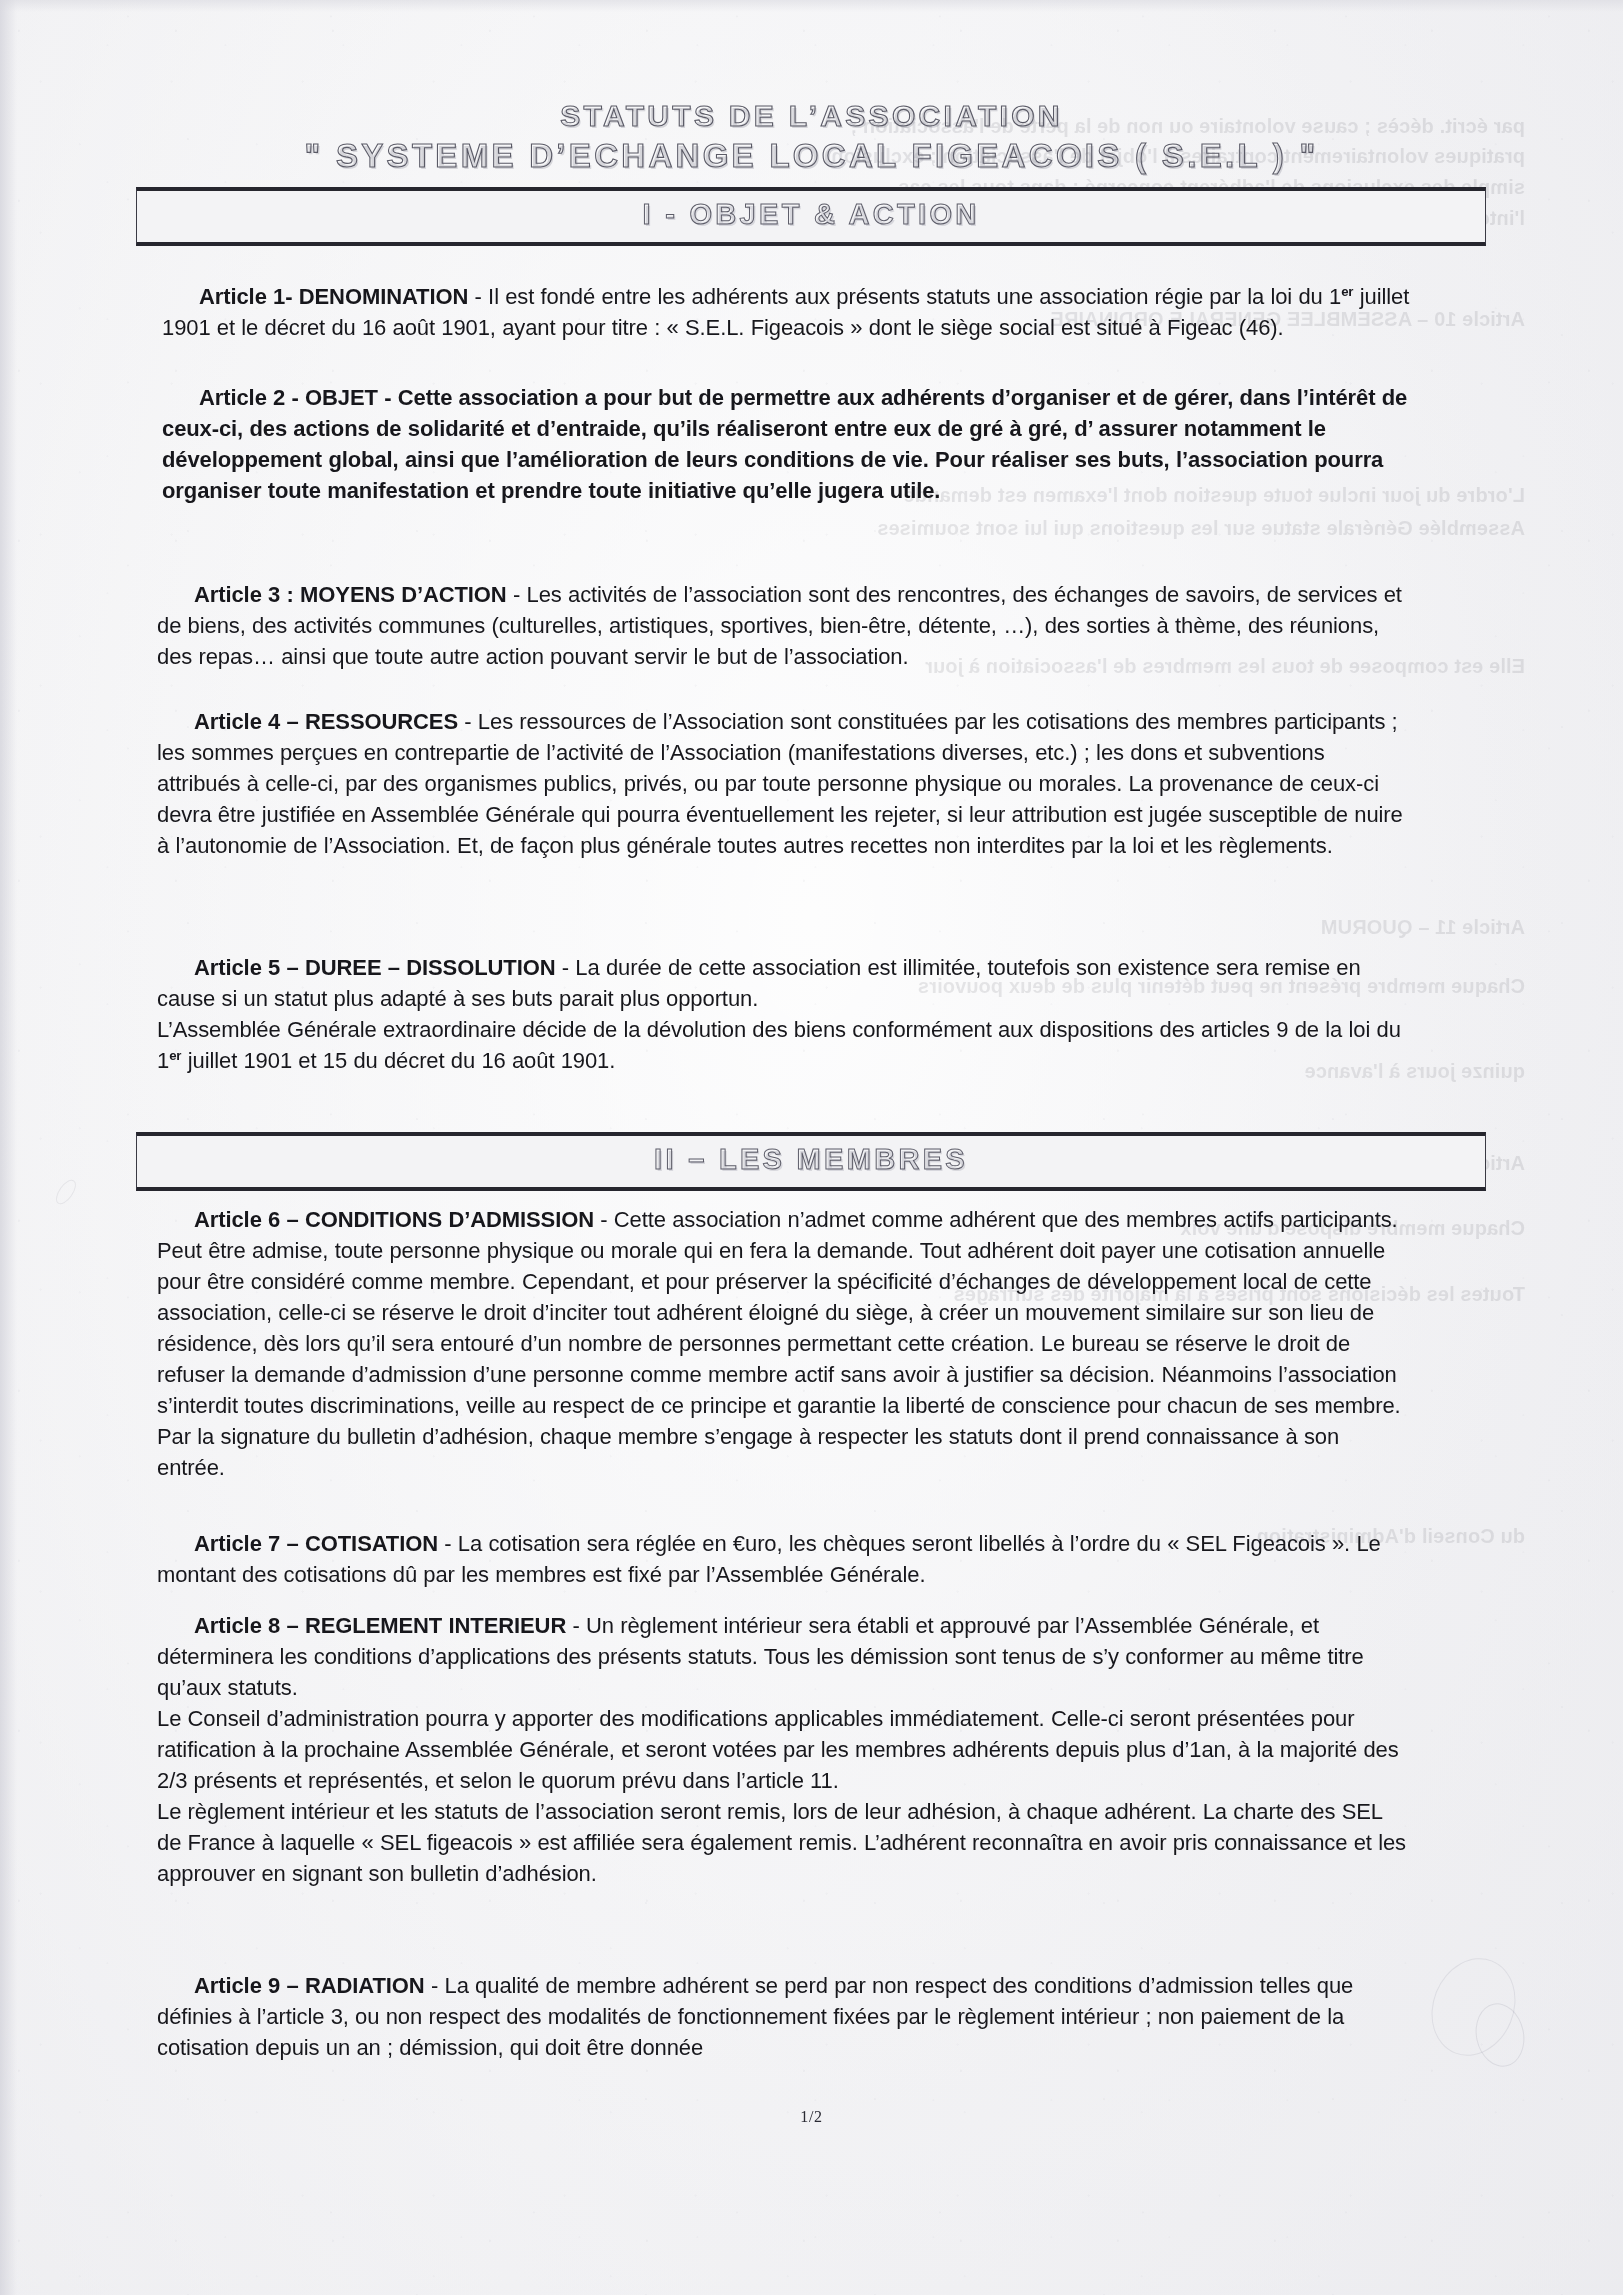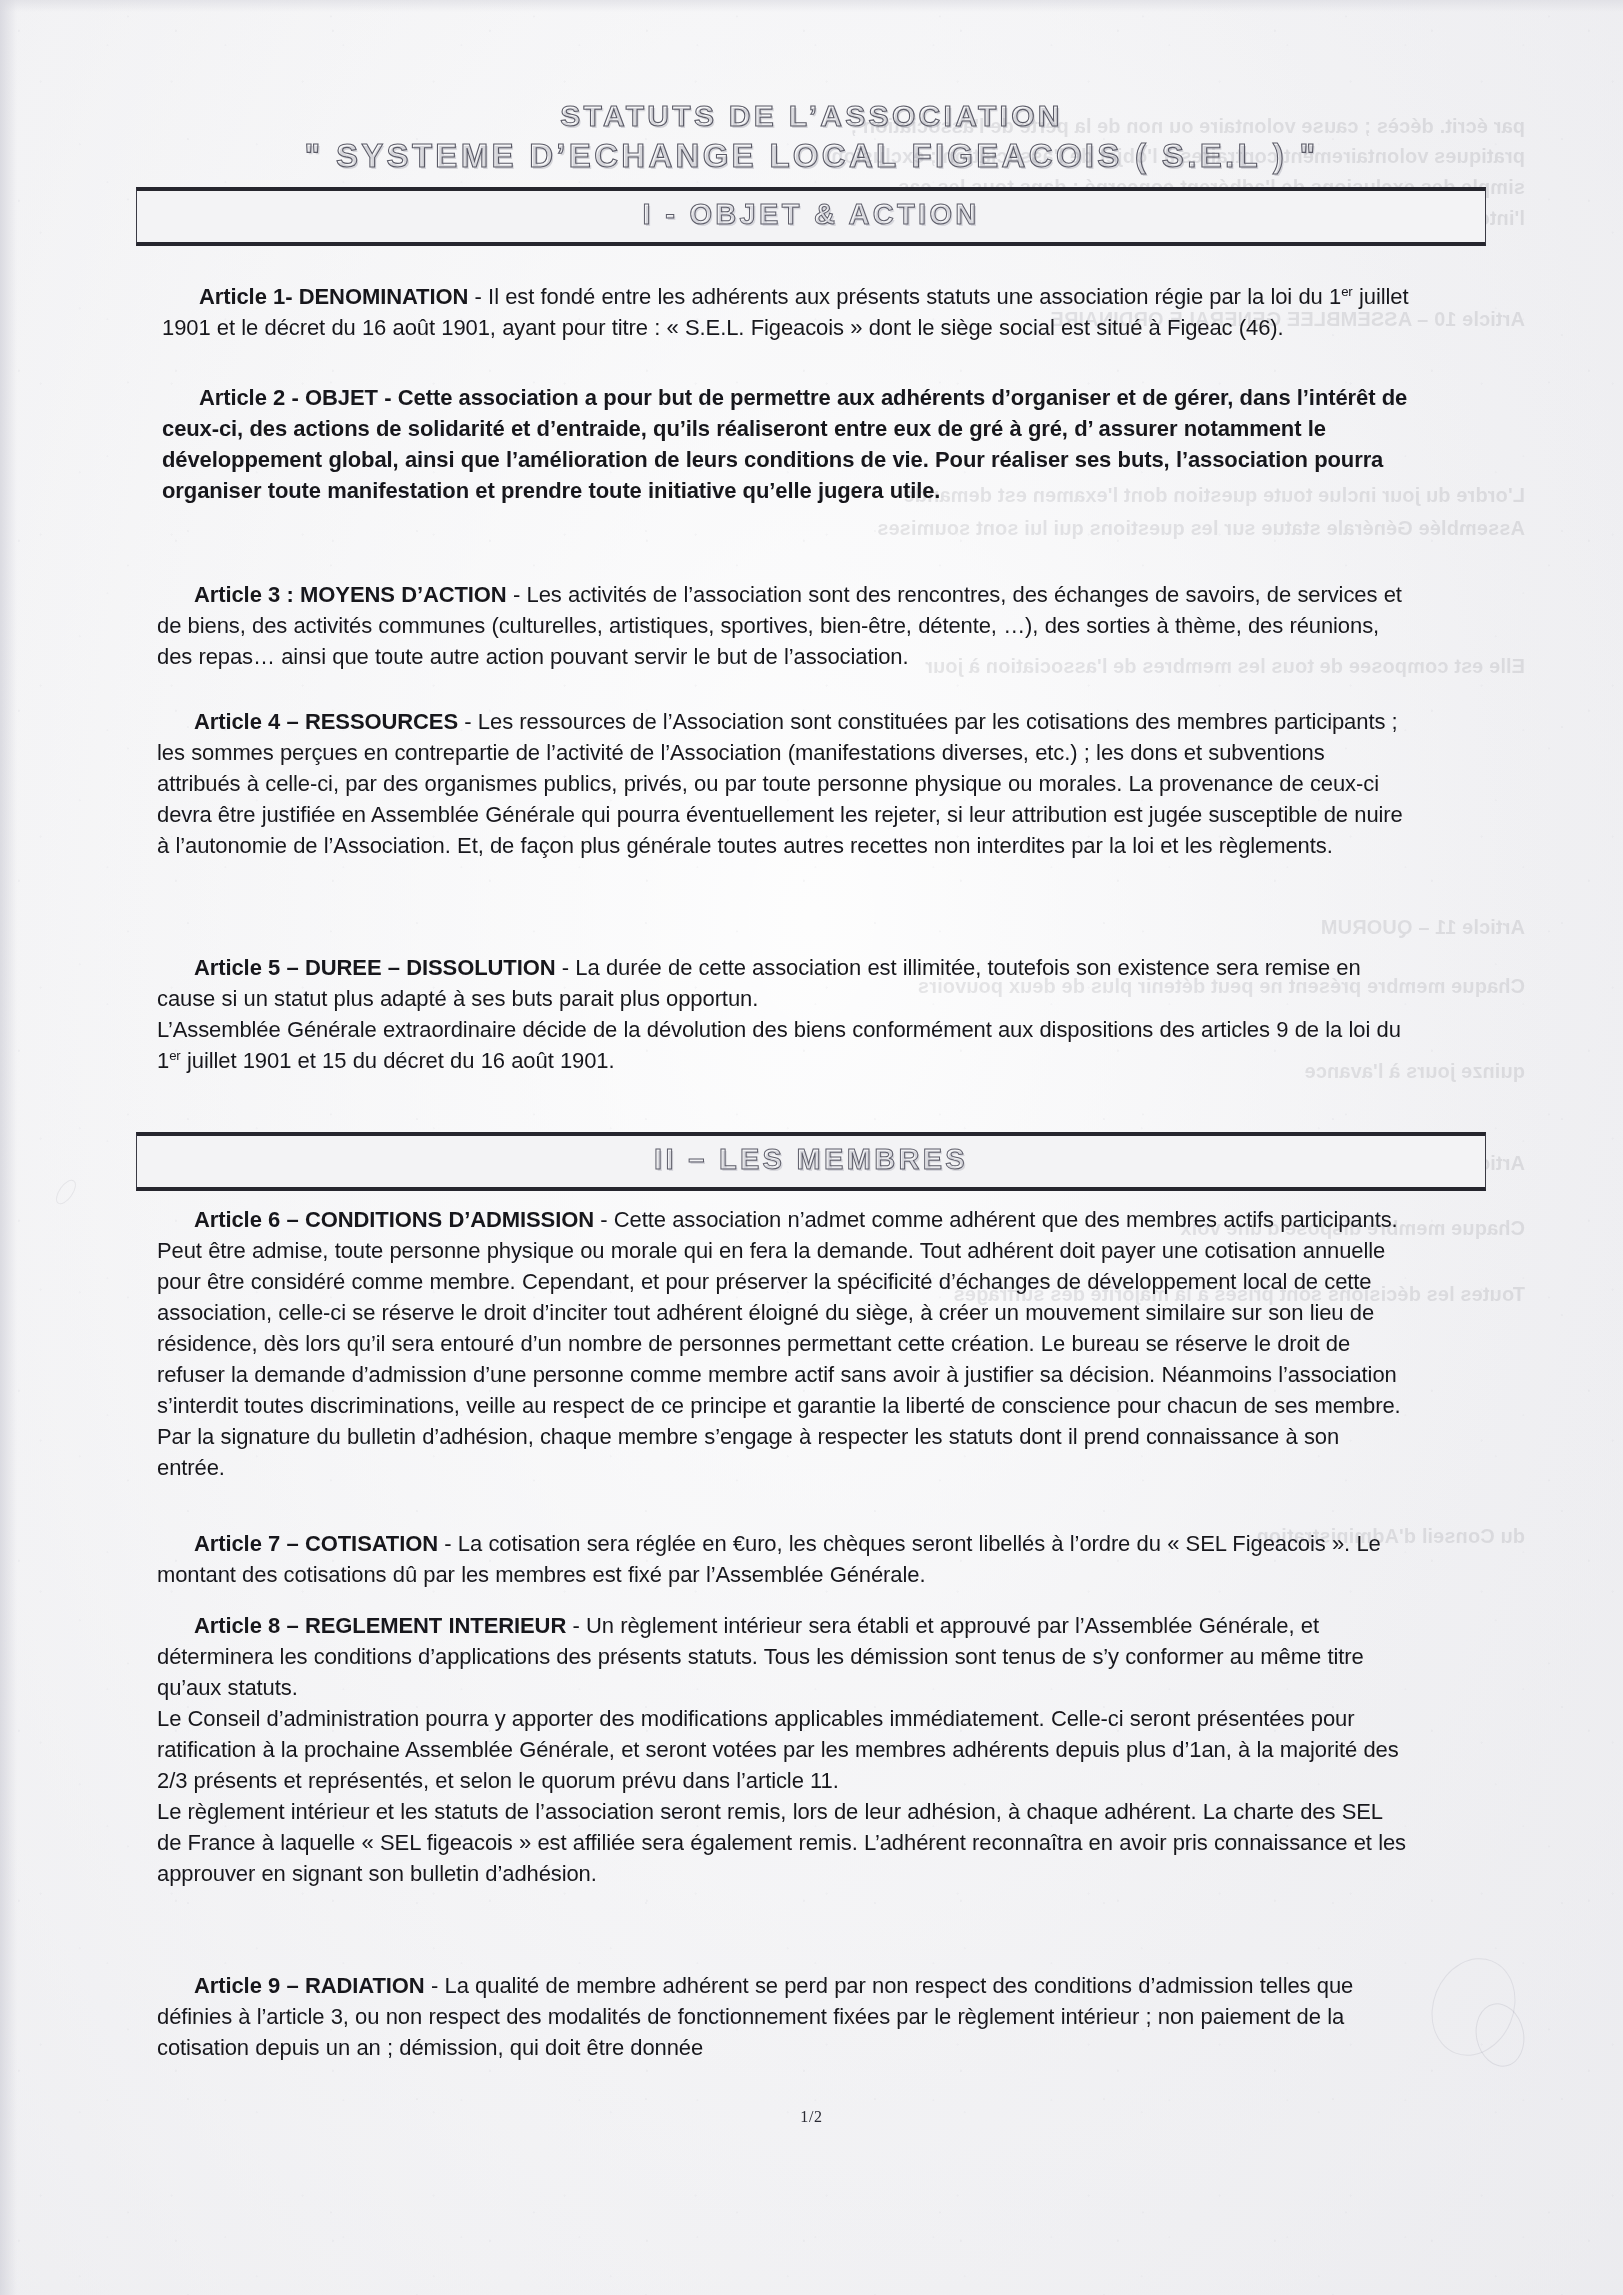--- a/index.html
+++ b/index.html
@@ -130,20 +130,21 @@
   .article .lead {
     font-weight: 700;
     margin-left: 37px;
   }
   .article.bold-all { font-weight: 700; }
   .article p { margin: 0; }
   sup {
     font-size: 0.60em;
     vertical-align: super;
     line-height: 0;
+    font-weight: bold;
   }
 
   
   #article-1 { top: 281px; }
   #article-2 { top: 382px; left: 162px; }
   #article-3 { top: 579px; left: 157px; }
   #article-4 { top: 706px; left: 157px; }
   #article-5 { top: 952px; left: 157px; }
   #article-6 { top: 1204px; left: 157px; }
   #article-7 { top: 1528px; left: 157px; }

